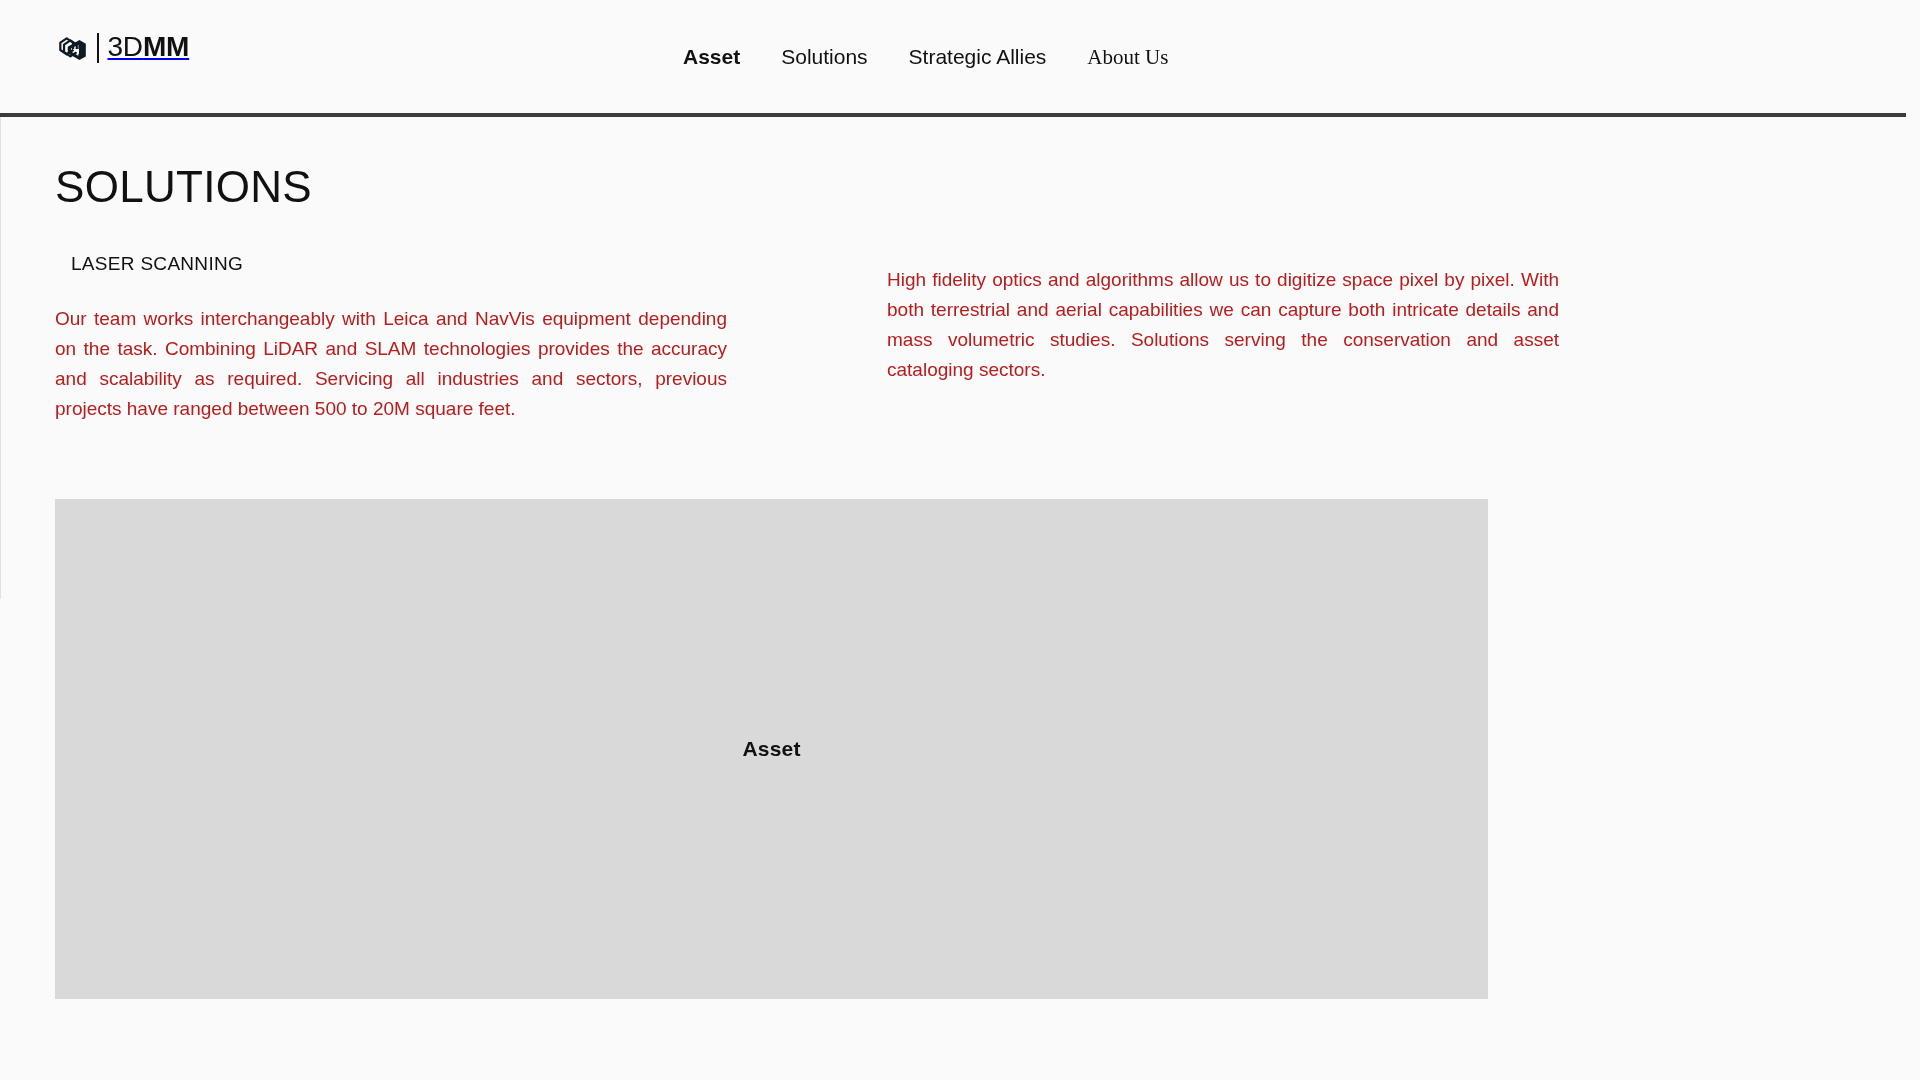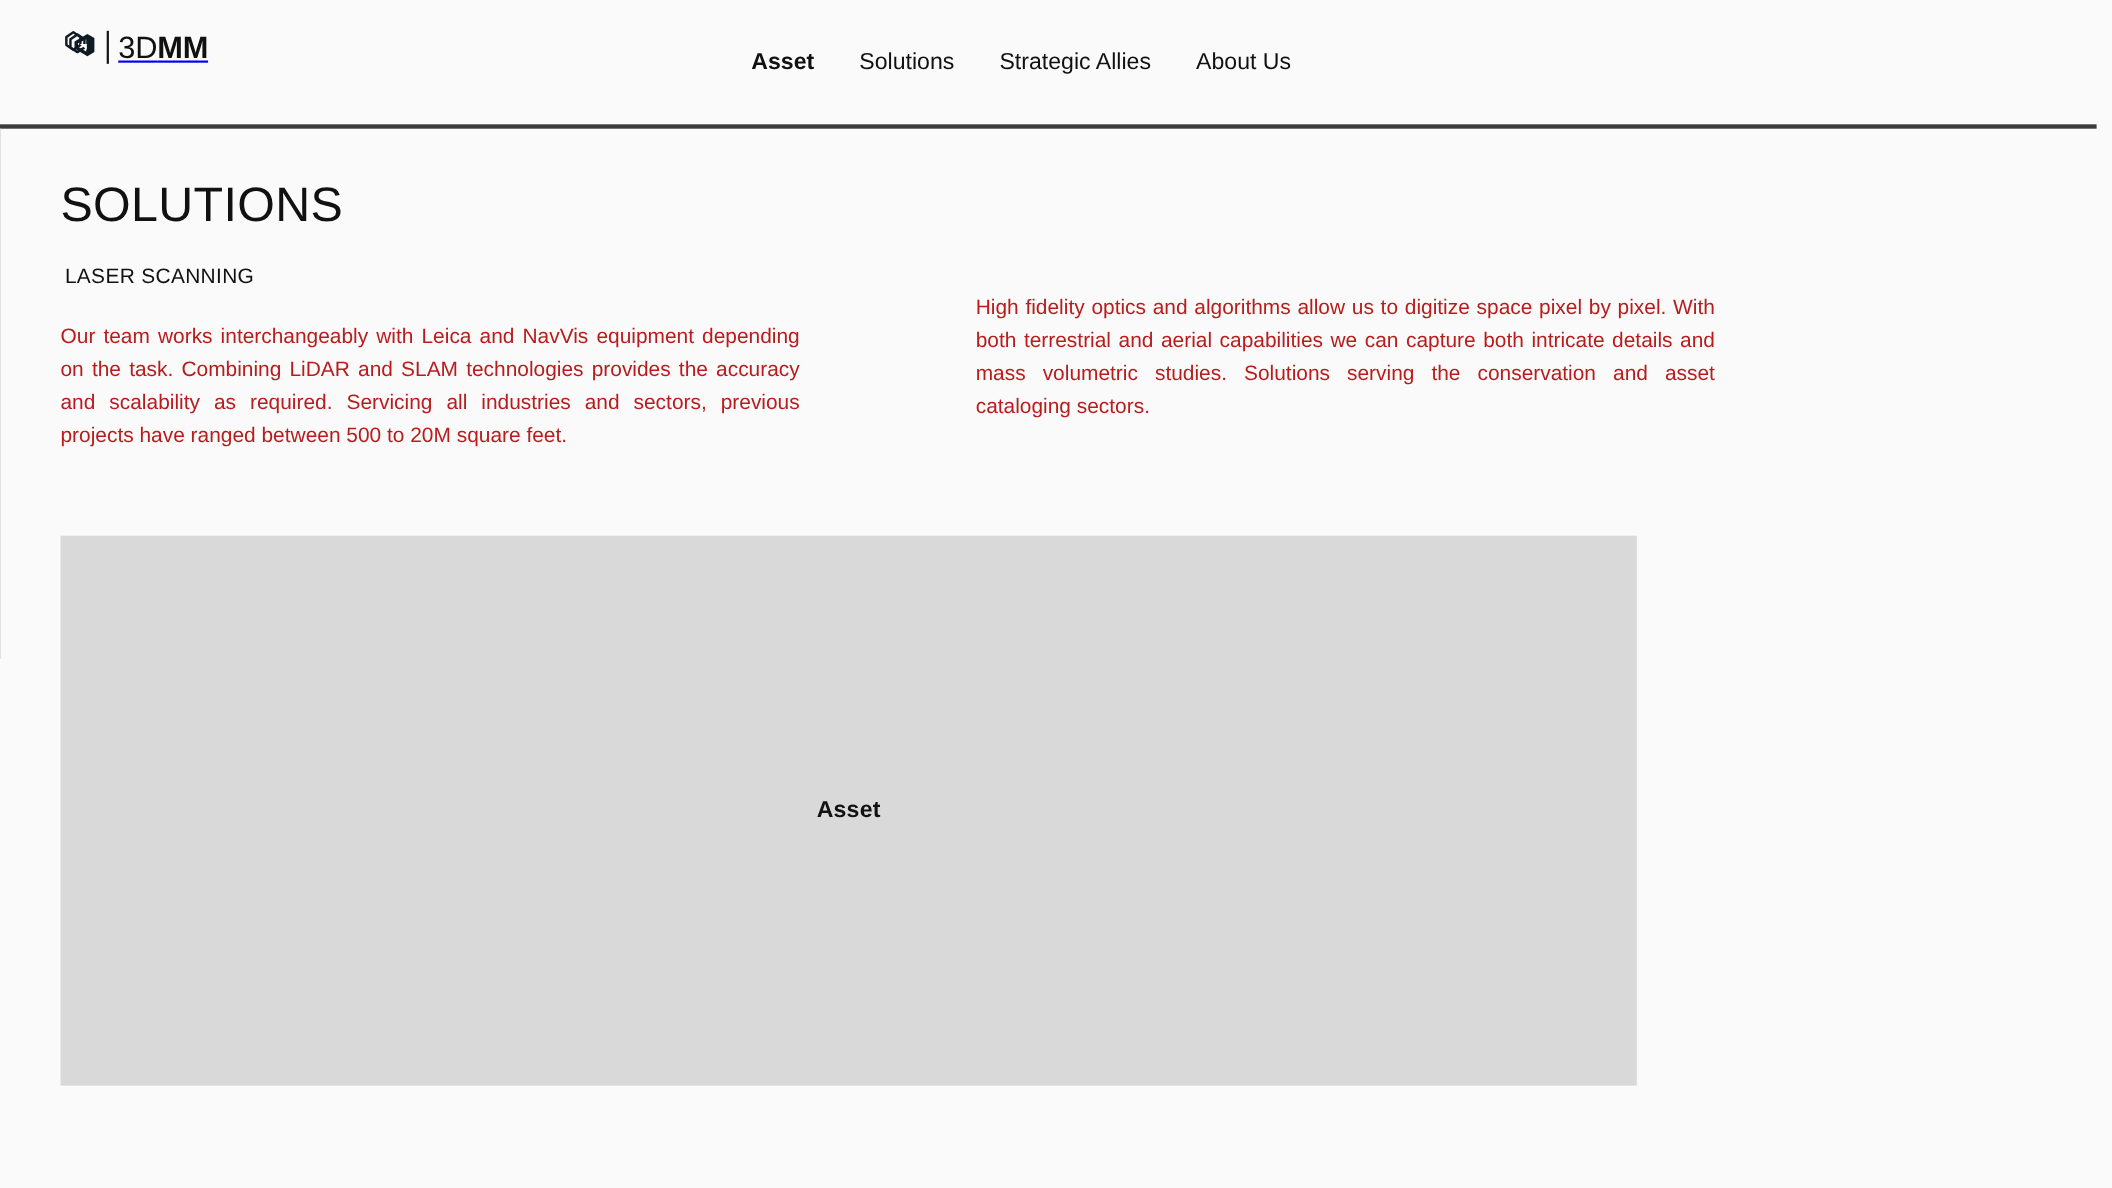--- a/index.html
+++ b/index.html
@@ -20,23 +20,23 @@
     position: relative;
     width: 1920px;
     height: 117px;
     background: #fafafa;
     display: flex;
     align-items: center;
   }
   .brand {
     position: absolute;
     left: 55px;
-    top: 20px;
-    display: flex;
-    align-items: flex-end;
+    top: 33px;
+    display: flex;
+    align-items: flex-start;
     height: 38px;
   }
   .brand-mark {
     width: 34px;
     height: 34px;
     display: block;
     flex: 0 0 auto;
   }
   .brand-divider {
     width: 1.5px;
@@ -66,21 +66,21 @@
   .nav-item {
     font-size: 21px;
     color: #111111;
     text-decoration: none;
     white-space: nowrap;
     padding: 0;
     margin-right: 41px;
     line-height: 1.2;
     cursor: pointer;
   }
-  .nav-item:last-child { margin-right: 16px; }
+  .nav-item:last-child { margin-right: 16px; font-family: Liberation Serif, serif; }
   .nav-item.active { font-weight: 700; }
 
   .header-rule {
     position: absolute;
     left: 0;
     top: 113px;
     width: 1906px;
     height: 5px;
     background: #3b3b3b;
   }
@@ -153,21 +153,21 @@
     gap: 160px;
   }
   .col {
     width: 672px;
   }
   .col-heading {
     font-size: 19px;
     font-weight: 400;
     letter-spacing: 0.3px;
     color: #111111;
-    margin: 4px;
+    margin: 16px;
     line-height: 1.2;
   }
   .col-body {
     margin: 28px 0 0 0;
     font-size: 19px;
     line-height: 30px;
     color: #b91c1c;
     text-align: justify;
     text-justify: inter-word;
   }

